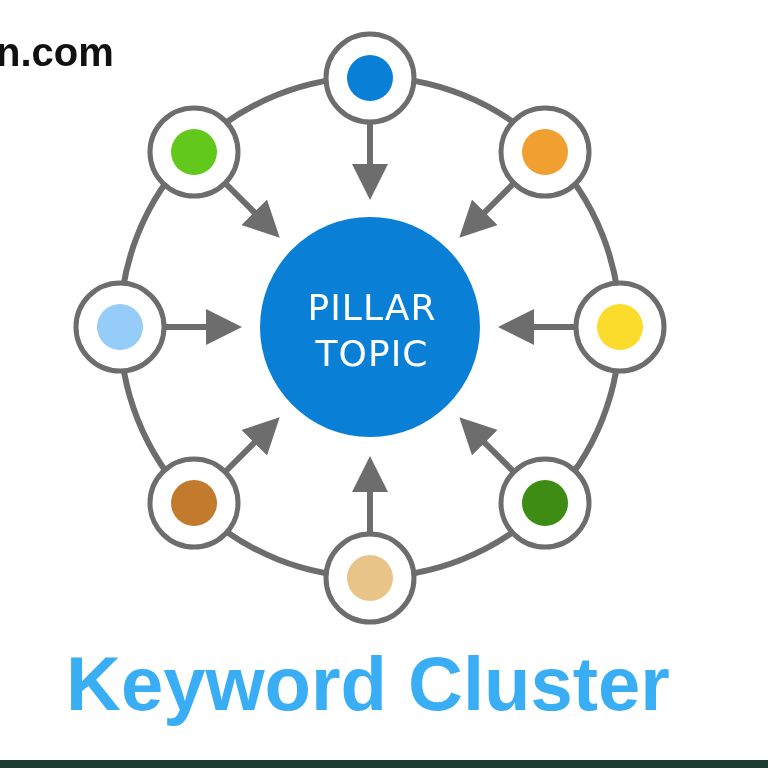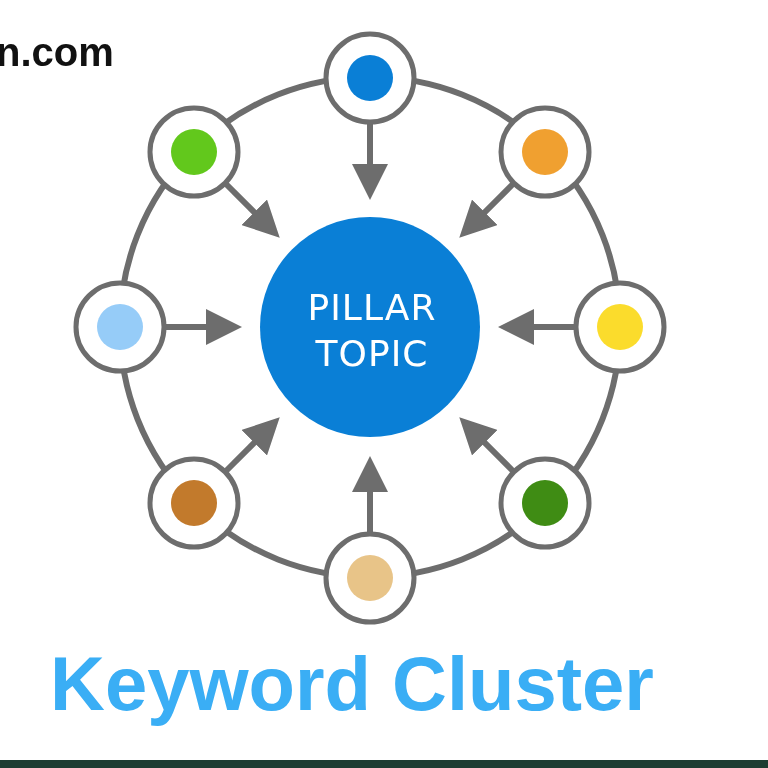--- a/index.html
+++ b/index.html
@@ -1,19 +1,19 @@
 <!DOCTYPE html>
 <html><head>
 <meta charset="utf-8">
 <style>
   html,body{margin:0;padding:0;background:#ffffff;}
   body{width:768px;height:768px;position:relative;overflow:hidden;font-family:"Liberation Sans",sans-serif;}
   .watermark{position:absolute;left:-4px;top:30px;font-size:40px;font-weight:bold;color:#111;font-family:"Liberation Sans",sans-serif;letter-spacing:0px;}
   svg.diagram{position:absolute;left:0;top:0;}
-  .title{position:absolute;left:0;width:704px;top:640px;text-align:center;font-size:76px;font-weight:bold;color:#3aaef5;font-family:"Liberation Sans",sans-serif;letter-spacing:0px;}
+  .title{position:absolute;left:16px;width:704px;top:640px;text-align:center;font-size:76px;font-weight:bold;color:#3aaef5;font-family:"Liberation Sans",sans-serif;letter-spacing:0px;}
   .footer-bar{position:absolute;left:0;top:760px;width:768px;height:8px;background:#1d3d32;}
   .center-label{font-family:"DejaVu Sans",sans-serif;font-size:36px;fill:#ffffff;letter-spacing:1px;}
 </style>
 </head>
 <body>
 
 <div class="watermark">n.com</div>
 
 <svg class="diagram" width="768" height="768" viewBox="0 0 768 768">
   <defs>

